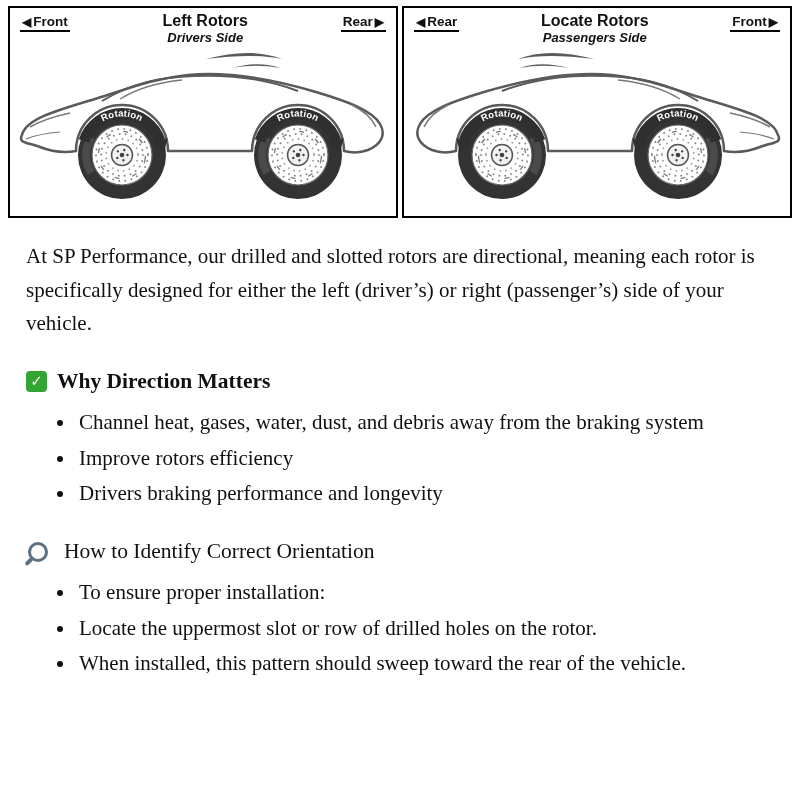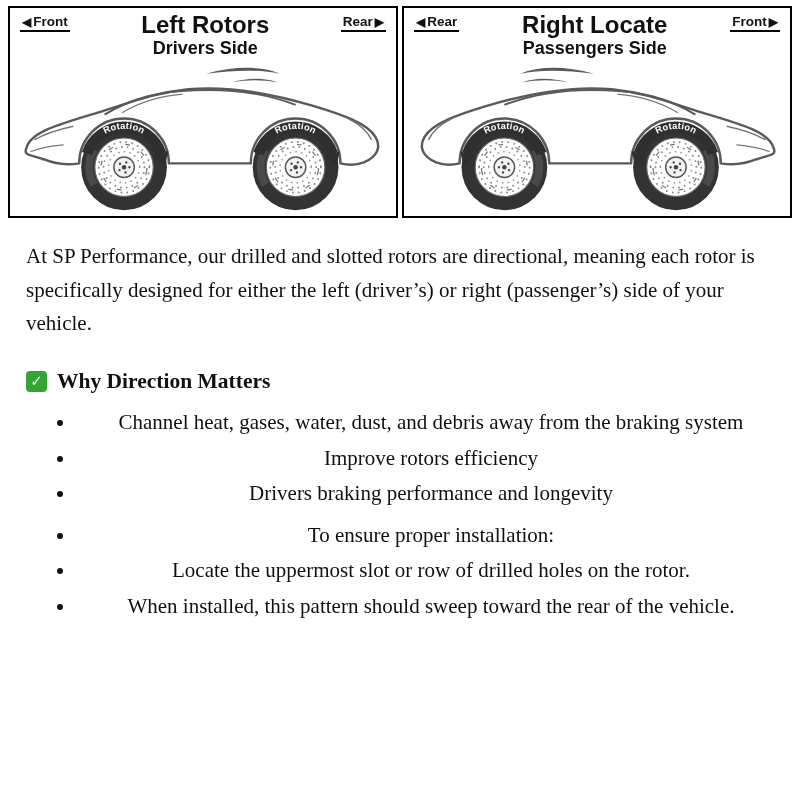--- a/index.html
+++ b/index.html
@@ -5,35 +5,35 @@
   html,body{margin:0;padding:0;background:#fff;}
   .page{width:800px;height:800px;background:#fff;overflow:hidden;font-family:"Liberation Serif",serif;color:#111;}
 
   
   .diagram{display:flex;gap:4px;padding:6px 8px 0 8px;}
   .panel{flex:1;border:2px solid #000;height:208px;background:#fff;display:flex;flex-direction:column;}
   .panel-header{display:flex;justify-content:space-between;align-items:flex-start;padding:6px 10px 0 10px;font-family:"Liberation Sans",sans-serif;}
   .dir-label{display:inline-flex;align-items:center;gap:2px;border-bottom:2.5px solid #000;font-weight:bold;font-size:13.5px;padding:0 2px 1px 2px;white-space:nowrap;}
   .dir-label .arr{font-size:12px;line-height:1;}
   .panel-title-wrap{text-align:center;margin-top:-2px;}
-  .panel-title{font-size:24px;font-weight:bold;line-height:1.1;}
-  .panel-subtitle{font-size:18px;font-weight:bold;line-height:1.2;}
+  .panel-title{font-size:16px;font-weight:bold;line-height:1.1;}
+  .panel-subtitle{font-size:13px;font-weight:bold;font-style:italic;line-height:1.2;}
   .car-svg{display:block;width:100%;height:auto;margin-top:2px;}
   .rot-band{fill:none;stroke:#2f2f2f;stroke-width:11;}
   .rot-head{fill:#2f2f2f;}
   .rot-text{font-family:"Liberation Sans",sans-serif;font-weight:bold;font-size:9.5px;fill:#fff;letter-spacing:.5px;}
 
   
   .article{padding:14px 9px 0 26px;font-size:21px;line-height:1.6;}
   .intro{margin:8px 0 0 0;}
   .section-h{display:flex;align-items:center;gap:10px;margin:24px 0 0 0;font-size:21.5px;font-weight:bold;line-height:1.55;}
   .section-h.light{font-weight:normal;}
   .lead{margin:21px 0 0 0;}
   ul.bullets{margin:8px 0 0 0;padding-left:42px;}
-  ul.bullets li{margin:2px 8px;padding-left:3px;text-align:center;}
+  ul.bullets li{margin:2px 8px;padding-left:3px;}
 
   
   .check-icon{display:inline-flex;align-items:center;justify-content:center;width:21px;height:21px;border-radius:4px;background:#33a532;color:#fff;font-size:15px;font-weight:bold;font-family:"DejaVu Sans",sans-serif;flex:0 0 auto;}
   .magnifier-icon{position:relative;display:inline-block;width:14px;height:14px;border:3px solid #5a7084;border-radius:50%;margin:0 6px 0 2px;flex:0 0 auto;}
   .magnifier-icon::after{content:"";position:absolute;width:3.5px;height:9px;background:#5a7084;left:-4px;bottom:-7px;transform:rotate(45deg);border-radius:2px;}
 </style>
 </head>
 <body>
 
 <div class="page">
@@ -103,21 +103,21 @@
       </svg>
     </div>
 
     <div class="panel">
       <div class="panel-header">
         <span class="dir-label">
           <span class="arr">◀</span>
           <span>Rear</span>
         </span>
         <span class="panel-title-wrap">
-          <div class="panel-title">Right Locate</div>
+          <div class="panel-title">Locate Rotors</div>
           <div class="panel-subtitle">Passengers Side</div>
         </span>
         <span class="dir-label">
           <span>Front</span>
           <span class="arr">▶</span>
         </span>
       </div>
 
       <svg class="car-svg" viewBox="0 0 386 158" xmlns="http://www.w3.org/2000/svg">
         <g transform="translate(386 0) scale(-1 1)">
@@ -151,20 +151,24 @@
       <span>Why Direction Matters</span>
     </div>
 
 
     <ul class="bullets">
       <li>Channel heat, gases, water, dust, and debris away from the braking system</li>
       <li>Improve rotors efficiency</li>
       <li>Drivers braking performance and longevity</li>
     </ul>
 
+    <div class="section-h light">
+      <span class="magnifier-icon"></span>
+      <span>How to Identify Correct Orientation</span>
+    </div>
 
     <ul class="bullets">
       <li>To ensure proper installation:</li>
       <li>Locate the uppermost slot or row of drilled holes on the rotor.</li>
       <li>When installed, this pattern should sweep toward the rear of the vehicle.</li>
     </ul>
 
   </div>
 </div>
 

